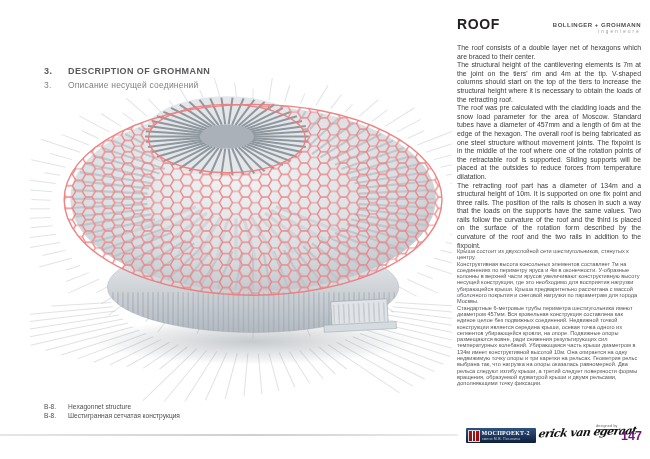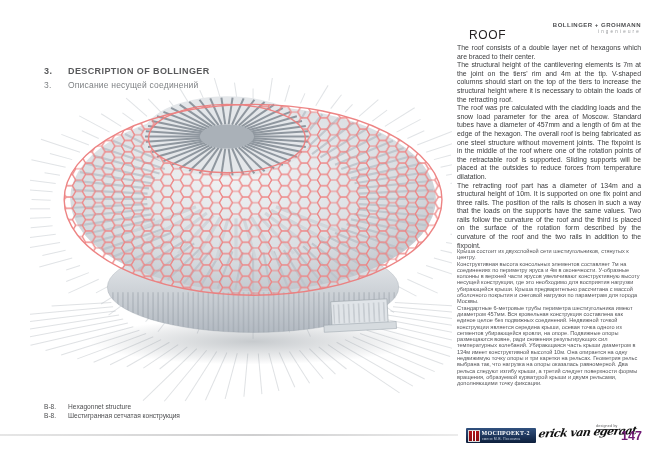--- a/index.html
+++ b/index.html
@@ -16,21 +16,21 @@
   
   .stadium-figure{position:absolute;left:30px;top:78px;width:422px;height:324px;}
   .stadium-figure svg{width:100%;height:100%;display:block;}
   
   .figure-caption{position:absolute;left:44px;top:402px;width:300px;color:#4d4e50;}
   .fc-row{display:flex;font-size:6.6px;line-height:9px;}
   .fc-label{width:24px;flex:0 0 24px;}
   
   .article{position:absolute;left:457px;top:16px;width:184px;height:400px;}
   .article-head{position:absolute;top:0;left:0;right:0;display:flex;justify-content:space-between;align-items:flex-start;}
-  .article-title{font-size:12px;font-weight:normal;color:#231f20;letter-spacing:.6px;margin:12px;}
+  .article-title{font-size:14px;font-weight:bold;color:#231f20;letter-spacing:.6px;margin:0;}
   .bg-logo{text-align:right;margin-top:6px;}
   .bg-line1{font-size:6px;font-weight:bold;color:#4d4e50;letter-spacing:.5px;}
   .bg-line2{font-size:4.5px;color:#939598;letter-spacing:2.2px;margin-top:1px;}
   .en-text{position:absolute;top:28px;left:0;right:0;}
   .en-text p{margin:0;font-size:6.9px;line-height:8.6px;color:#3a3b3d;text-align:justify;}
   .ru-text{position:absolute;top:232px;left:0;right:0;}
   .ru-text p{margin:0;font-size:5.6px;line-height:6.3px;color:#56575b;text-align:left;}
   
   .footer-line{position:absolute;left:0;top:434px;width:458px;height:1.5px;
     background:linear-gradient(to right,#e6e6e6,#cfcfd0 55%,#ececec);}
@@ -53,21 +53,21 @@
   .page-number{position:absolute;left:621px;top:429px;font-size:12.5px;font-weight:bold;color:#701a75;}
 </style>
 </head>
 <body>
 
 <div class="page">
 
   <div class="section-heading">
     <div class="sh-row sh-en">
       <span class="sh-num">3.</span>
-      <span>DESCRIPTION OF BOLLINGER</span>
+      <span>DESCRIPTION OF GROHMANN</span>
     </div>
     <div class="sh-row sh-ru">
       <span class="sh-num">3.</span>
       <span>Описание несущей соединений</span>
     </div>
   </div>
 
   <div class="stadium-figure">
     <svg id="stadium-svg" viewBox="0 0 420 322">
       <defs>

